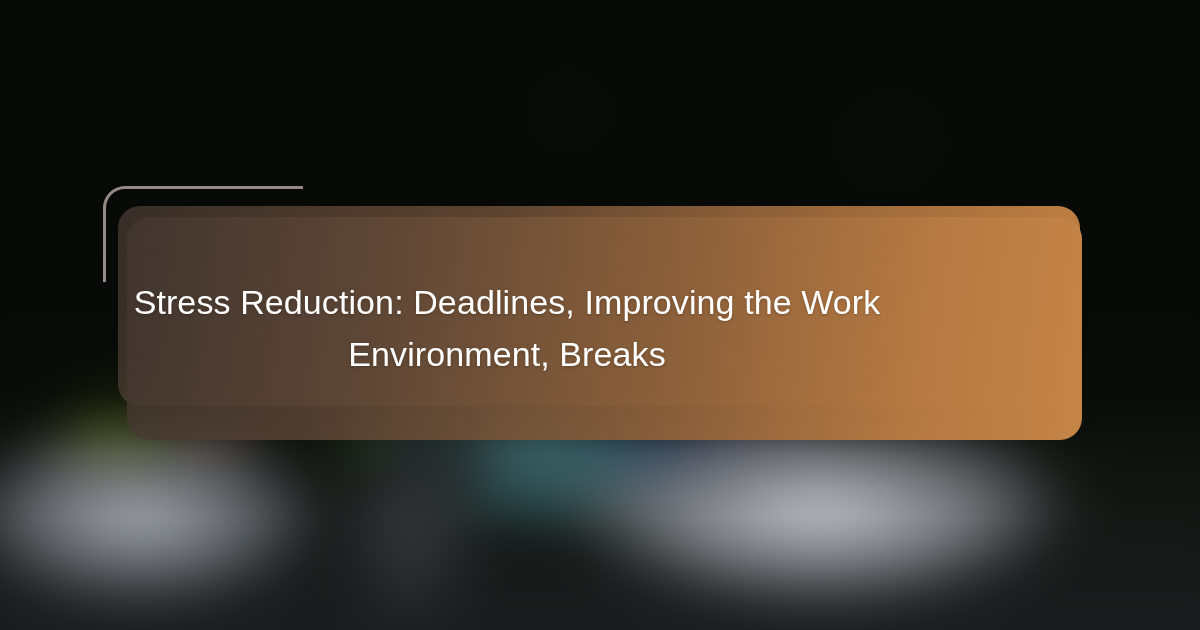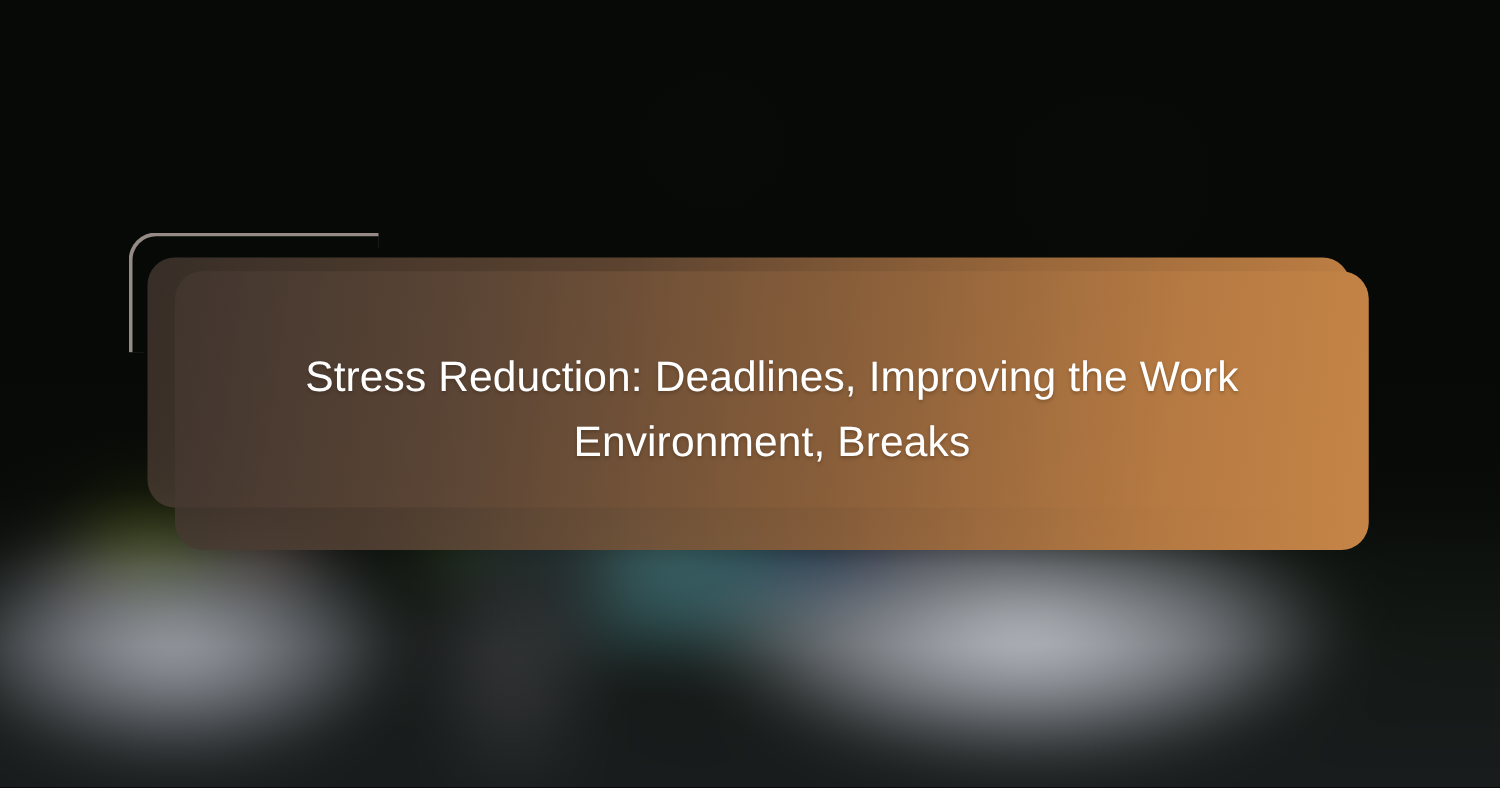--- a/index.html
+++ b/index.html
@@ -98,34 +98,33 @@
     border-radius: 22px;
     background: linear-gradient(100deg,
         rgba(74,60,52,0.72) 0%,
         rgba(108,78,56,0.84) 38%,
         rgba(164,110,62,0.94) 72%,
         rgba(196,131,69,0.98) 100%);
   }
 
   .card-front {
     position: absolute;
-    left: 140px;
+    left: 127px;
     top: 217px;
     width: 955px;
     height: 223px;
     border-radius: 22px;
     background: linear-gradient(97deg,
         rgba(66,54,48,0.80) 0%,
         rgba(92,70,54,0.88) 24%,
         rgba(138,95,58,0.95) 56%,
         rgba(181,121,66,0.99) 82%,
         rgba(198,133,71,1) 100%);
     display: flex;
     align-items: center;
-    justify-content: center;
   }
 
   .card-title {
     width: 760px;
     margin: 0;
     text-align: center;
     color: #ffffff;
     font-size: 34px;
     font-weight: 400;
     line-height: 1.52;

